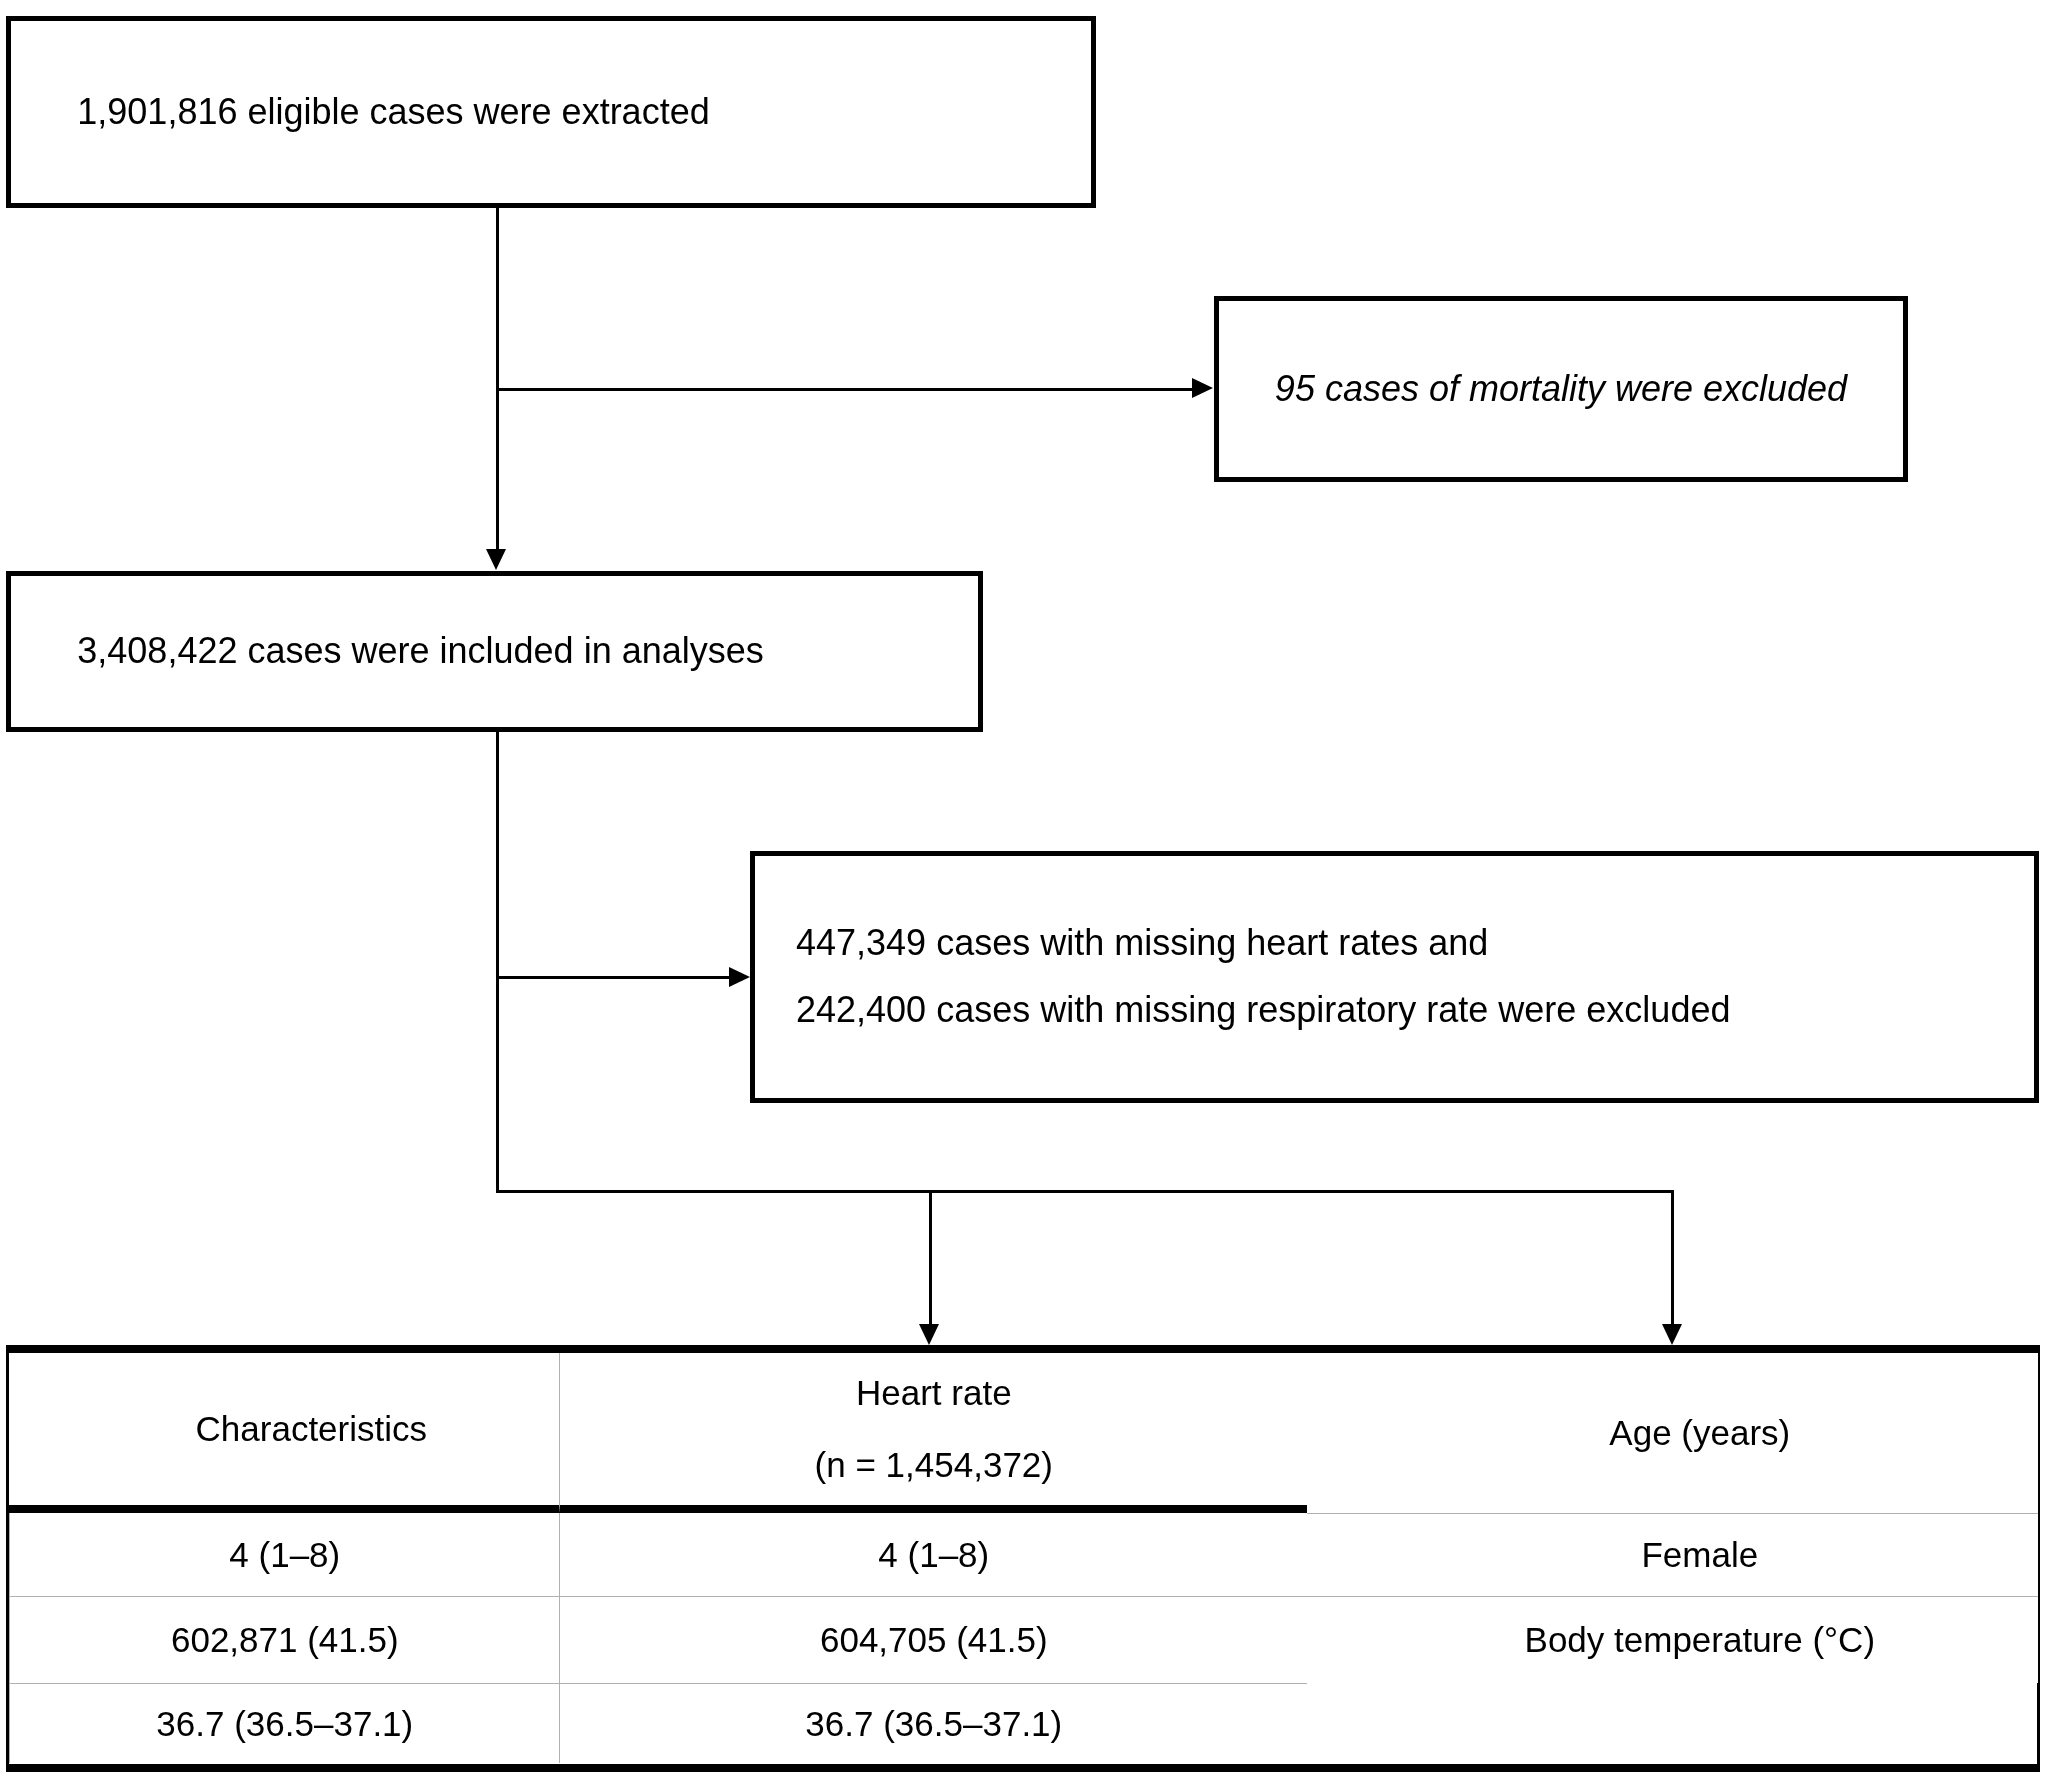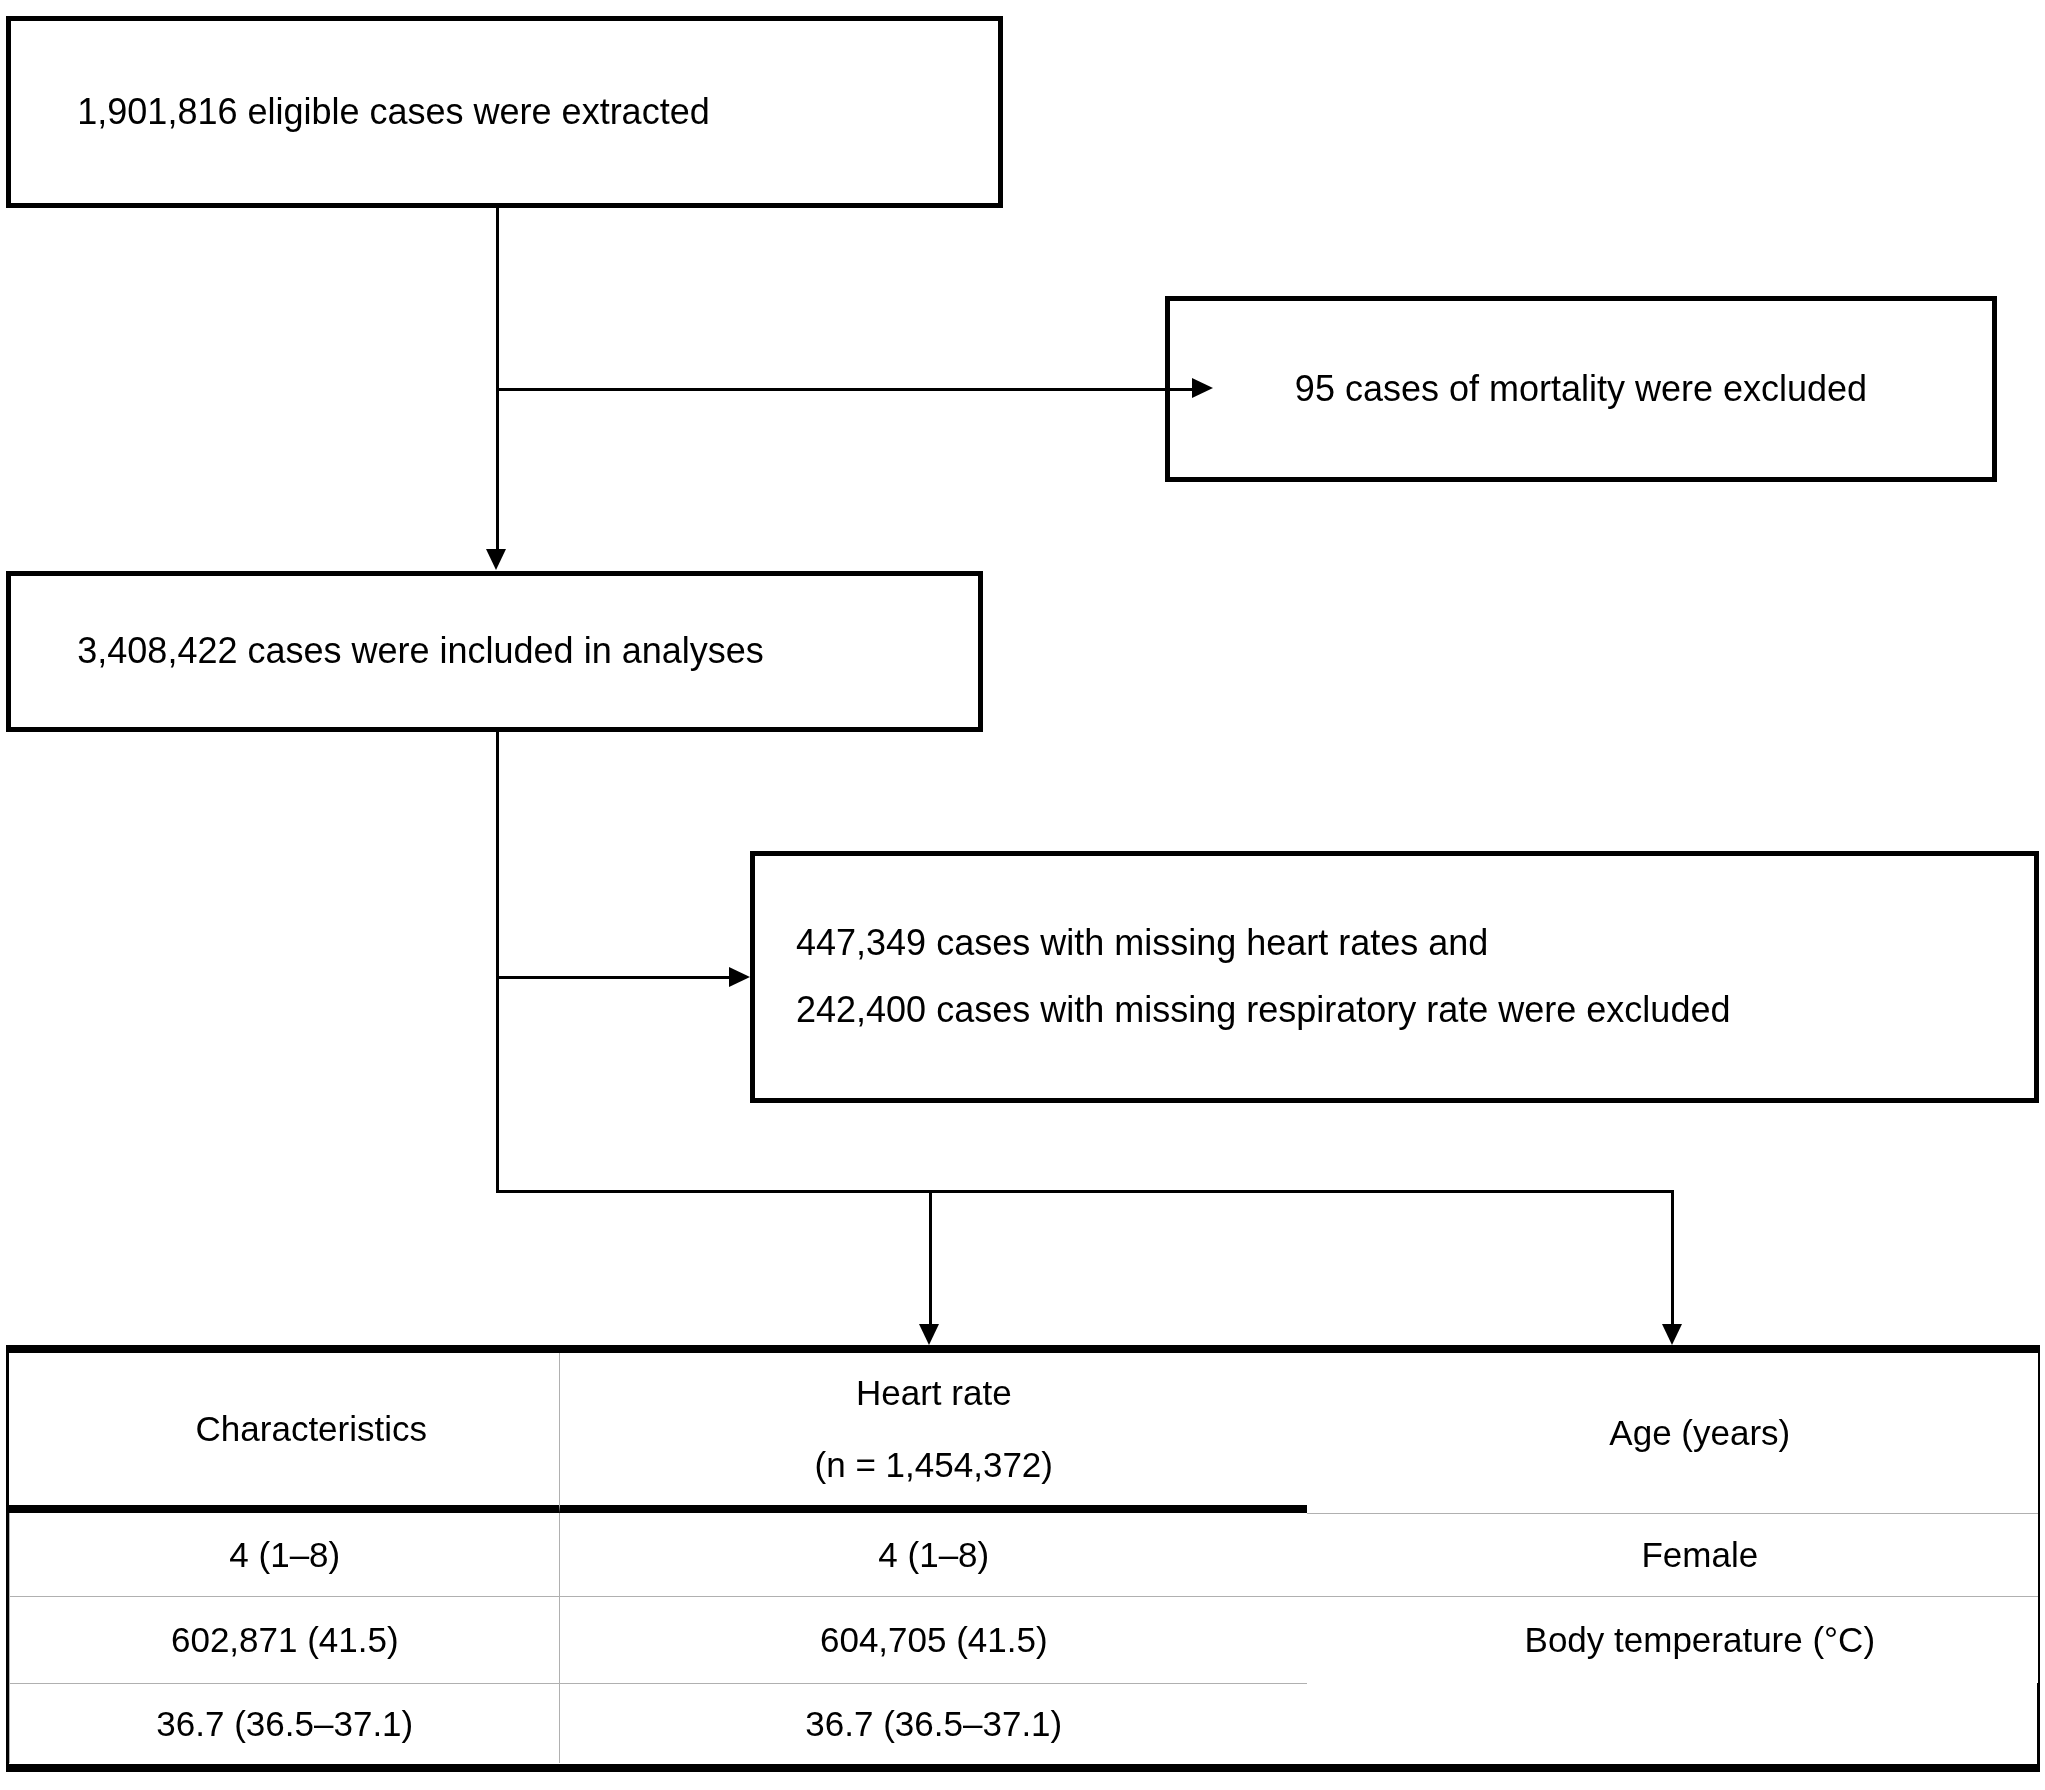--- a/index.html
+++ b/index.html
@@ -15,22 +15,22 @@
   .fbox {
     position:absolute;
     box-sizing:border-box;
     border:5.7px solid #000000;
     background:#ffffff;
     display:flex;
     align-items:center;
     font-size:36px;
     line-height:1.3;
   }
-  #box-extracted { left:6.3px;  top:16px;   width:997px; height:192px; padding-left:66px; }
-  #box-mortality { left:1165px;top:296px;  width:832px; height:186px; justify-content:center; text-align:center; }
+  #box-extracted { left:6.3px;  top:16px;   width:1090px; height:192px; padding-left:66px; }
+  #box-mortality { left:1214px;top:296px;  width:694px; height:186px; justify-content:center; text-align:center;font-style:italic; }
   #box-included  { left:6.3px;  top:571px;  width:977px; height:161px; padding-left:66px; }
   #box-missing   { left:750px;top:851px; width:1289px; height:252px;
                    flex-direction:column; align-items:flex-start; justify-content:center;
                    padding-left:41px; line-height:1.85; }
   .line { position:absolute; background:#000000; }
   #v-line-1 { left:496px;  top:208px;  width:2.5px;    height:345px; }
   #h-line-1 { left:497px;  top:388px;  width:697px; height:2.5px;  }
   #v-line-2 { left:496px;  top:731px; width:2.5px;    height:462px; }
   #h-line-2 { left:497px;  top:976px; width:233px;  height:2.5px;  }
   #h-line-3 { left:496px;  top:1190px; width:1178px; height:2.5px;  }

